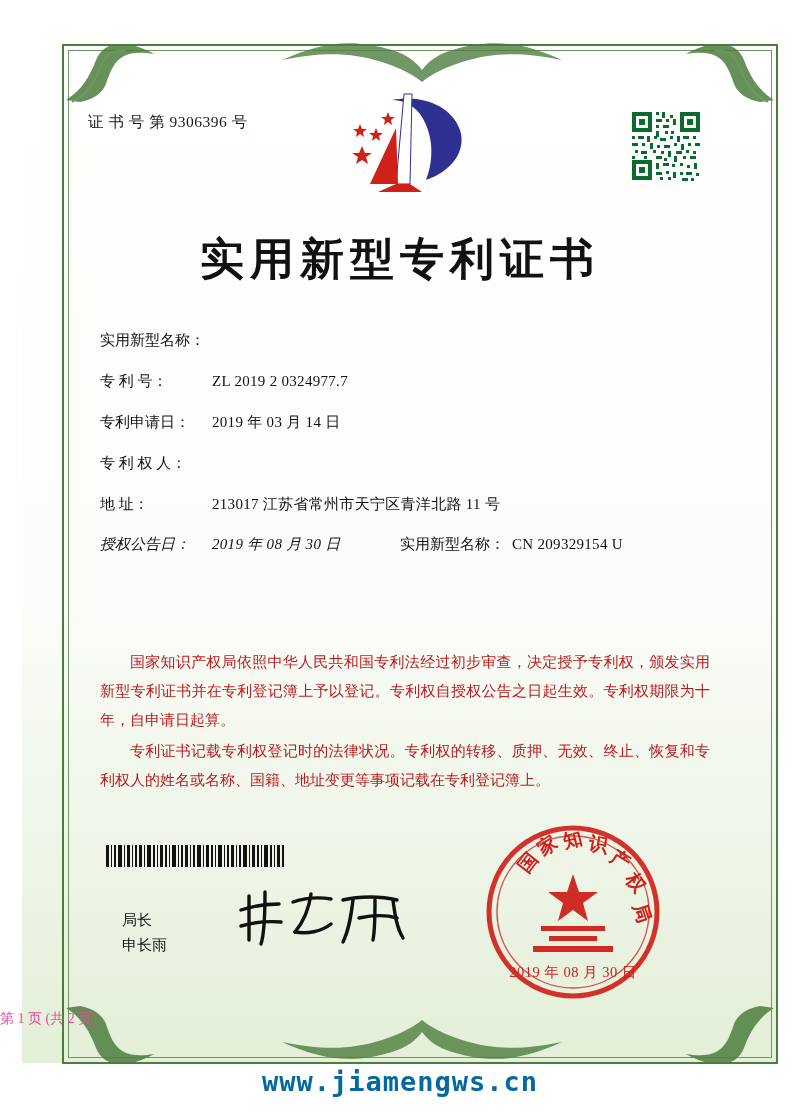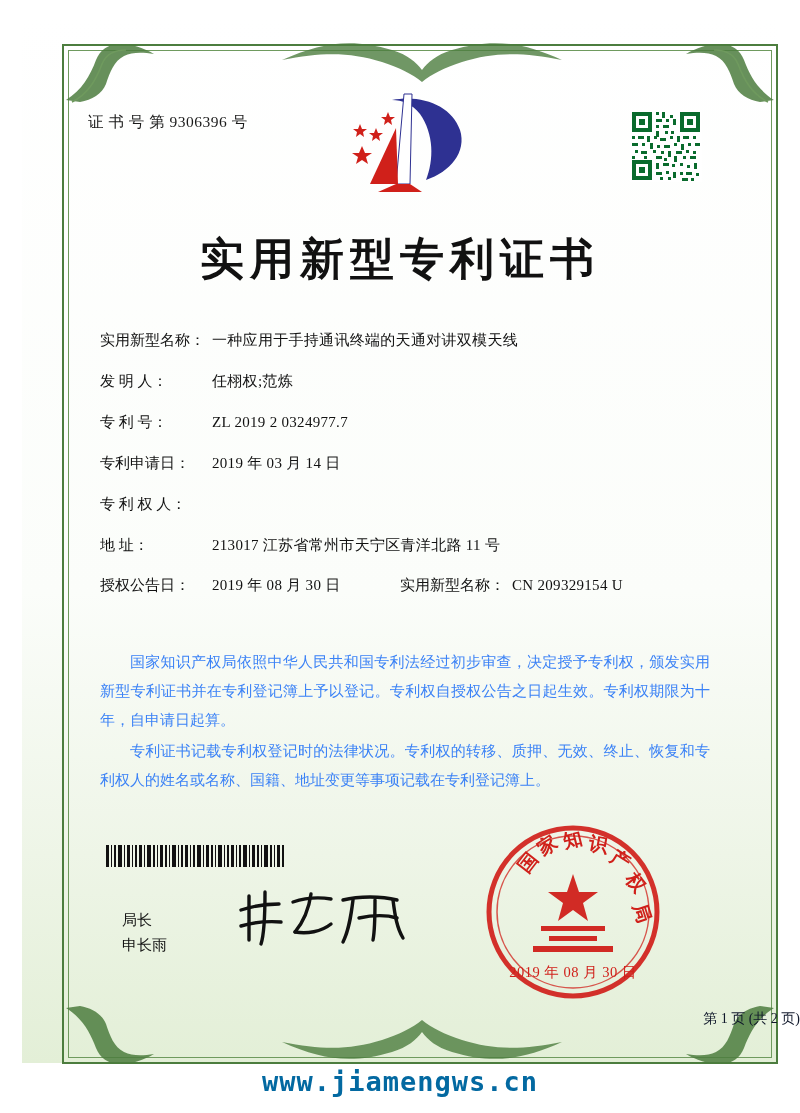--- a/index.html
+++ b/index.html
@@ -133,33 +133,33 @@
     flex: 0 0 112px;
     letter-spacing: 0px;
     white-space: nowrap;
   }
   .val {
     flex: 1 1 auto;
     letter-spacing: 0.3px;
   }
   .row-split { display: flex; align-items: baseline; margin-bottom: 20px; }
   .row-split .half { display:flex; align-items: baseline; }
-  .row-split .half.first { width: 300px; flex: 0 0 300px; }
+  .row-split .half.first { width: 300px; flex: 0 0 300px; font-style: italic; }
   .row-split .lbl2 { width: 112px; flex: 0 0 112px; white-space: nowrap;}
   .row-split .lbl3 { width: 112px; flex: 0 0 112px; white-space: nowrap;}
 
   
   .paras {
     position: absolute;
     left: 100px;
     top: 648px;
     width: 610px;
     font-size: 15px;
     line-height: 29px;
-    color: #3b82f6;
+    color: #b91c1c;
     text-align: justify;
   }
   .paras p { margin: 0 0 2px 0; text-indent: 30px; }
 
   
   .barcode {
     position: absolute;
     left: 106px;
     top: 845px;
     width: 178px;
@@ -201,23 +201,23 @@
     color: #d0201a;
     letter-spacing: 0.5px;
   }
 
   
   .page-num {
     position: absolute;
     left: 0;
     top: 1010px;
     width: 800px;
-    text-align: right;
+    text-align: left;
     font-size: 14px;
-    color: #0f172a;
+    color: #ec4899;
   }
   .watermark {
     position: absolute;
     left: 0;
     top: 1066px;
     width: 800px;
     text-align: center;
     font-size: 27px;
     font-weight: bold;
     font-family: "DejaVu Sans Mono", "Liberation Mono", monospace;
@@ -362,27 +362,22 @@
       </g>
     </svg>
   </div>
 
   <div class="title">实用新型专利证书</div>
 
   <div class="fields">
 
     <div class="row">
       <div class="lbl">实用新型名称：</div>
-      <div class="val">一种应用于手持通讯终端的天通对讲双模天线</div>
-    </div>
-
-    <div class="row">
-      <div class="lbl">发 明 人：</div>
-      <div class="val">任栩权;范炼</div>
-    </div>
+    </div>
+
 
     <div class="row">
       <div class="lbl">专 利 号：</div>
       <div class="val">ZL 2019 2 0324977.7</div>
     </div>
 
     <div class="row">
       <div class="lbl">专利申请日：</div>
       <div class="val">2019 年 03 月 14 日</div>
     </div>

